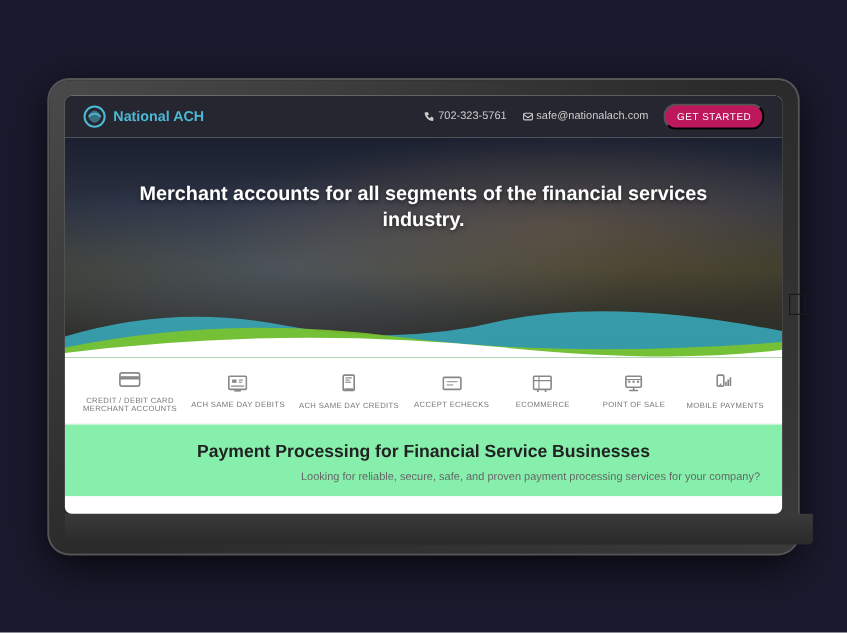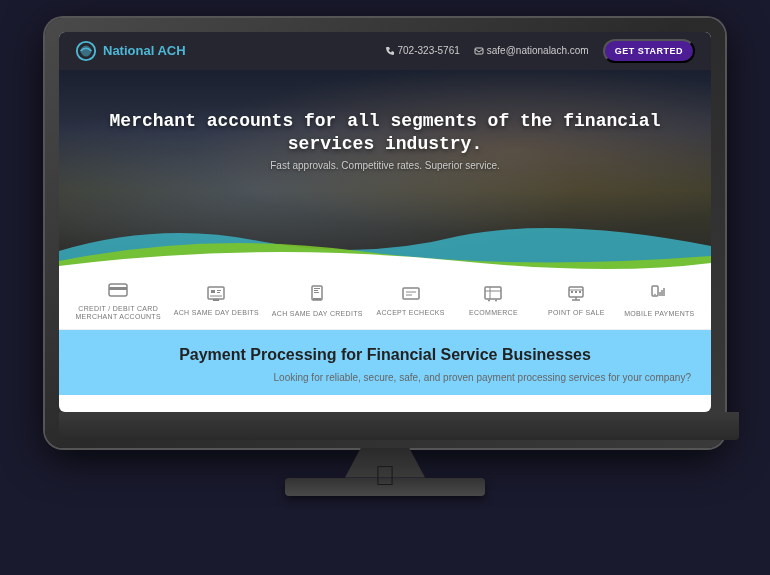--- a/index.html
+++ b/index.html
@@ -12,21 +12,21 @@
       height: 575px;
       overflow: hidden;
       font-family: Arial, sans-serif;
     }
 
     .monitor-wrapper {
       position: relative;
       width: 680px;
       height: 540px;
       display: flex;
-      flex-direction: column;
+      flex-direction: row;
       align-items: center;
     }
 
     .monitor-outer {
       width: 680px;
       height: 430px;
       background: linear-gradient(145deg, #4a4a4a, #2a2a2a, #3a3a3a);
       border-radius: 18px;
       padding: 14px 14px 0 14px;
       box-shadow: 0 0 0 2px #555, 0 10px 40px rgba(0,0,0,0.8);
@@ -112,24 +112,24 @@
       color: #ccc;
     }
 
     .header-contact span {
       display: flex;
       align-items: center;
       gap: 3px;
     }
 
     .get-started-btn {
-      background: #4c1d95;
+      background: #be185d;
       color: #fff;
       font-size: 9px;
-      font-weight: bold;
+      font-weight: normal;
       padding: 5px 10px;
       border-radius: 12px;
       letter-spacing: 0.5px;
       text-transform: uppercase;
       white-space: nowrap;
     }
 
     .hero-section {
       position: relative;
       height: 200px;
@@ -153,22 +153,21 @@
       text-align: center;
       padding: 40px 40px 20px;
     }
 
     .hero-title {
       color: #fff;
       font-size: 18px;
       font-weight: bold;
       line-height: 1.3;
       text-shadow: 0 2px 4px rgba(0,0,0,0.5);
-      margin-bottom: 4px;
-      font-family: Liberation Mono, monospace;
+      margin-bottom: 21px;
     }
 
     .hero-subtitle {
       color: #ccc;
       font-size: 10px;
       text-shadow: 0 1px 3px rgba(0,0,0,0.5);
     }
 
     
     .hero-wave {
@@ -206,21 +205,21 @@
     .service-label {
       font-size: 7px;
       color: #777;
       text-align: center;
       line-height: 1.2;
       text-transform: uppercase;
       letter-spacing: 0.3px;
     }
 
     .content-section {
-      background: #7dd3fc;
+      background: #86efac;
       padding: 16px 20px 12px;
       text-align: center;
     }
 
     .content-title {
       font-size: 16px;
       font-weight: bold;
       color: #222;
       margin-bottom: 8px;
     }
@@ -263,21 +262,20 @@
           </span>
           <button class="get-started-btn">GET STARTED</button>
         </div>
       </header>
 
       <section class="hero-section">
         <div class="hero-img-sim"></div>
         <div class="hero-content">
           <h1 class="hero-title">Merchant accounts for all segments of the
 financial services industry.</h1>
-          <p class="hero-subtitle">Fast approvals. Competitive rates. Superior service.</p>
         </div>
         <svg class="hero-wave" viewBox="0 0 652 50" preserveAspectRatio="none">
           <path d="M0 30 Q100 0 200 20 Q300 40 400 15 Q500 -5 652 25 L652 50 L0 50 Z" fill="#3ab5c8" opacity="0.8"></path>
           <path d="M0 40 Q150 10 300 30 Q450 50 652 35 L652 50 L0 50 Z" fill="#7bc42a" opacity="0.9"></path>
           <path d="M0 45 Q200 20 400 40 Q550 55 652 42 L652 50 L0 50 Z" fill="#fff"></path>
         </svg>
       </section>
 
       <div class="services-strip">
         <div class="service-item">

